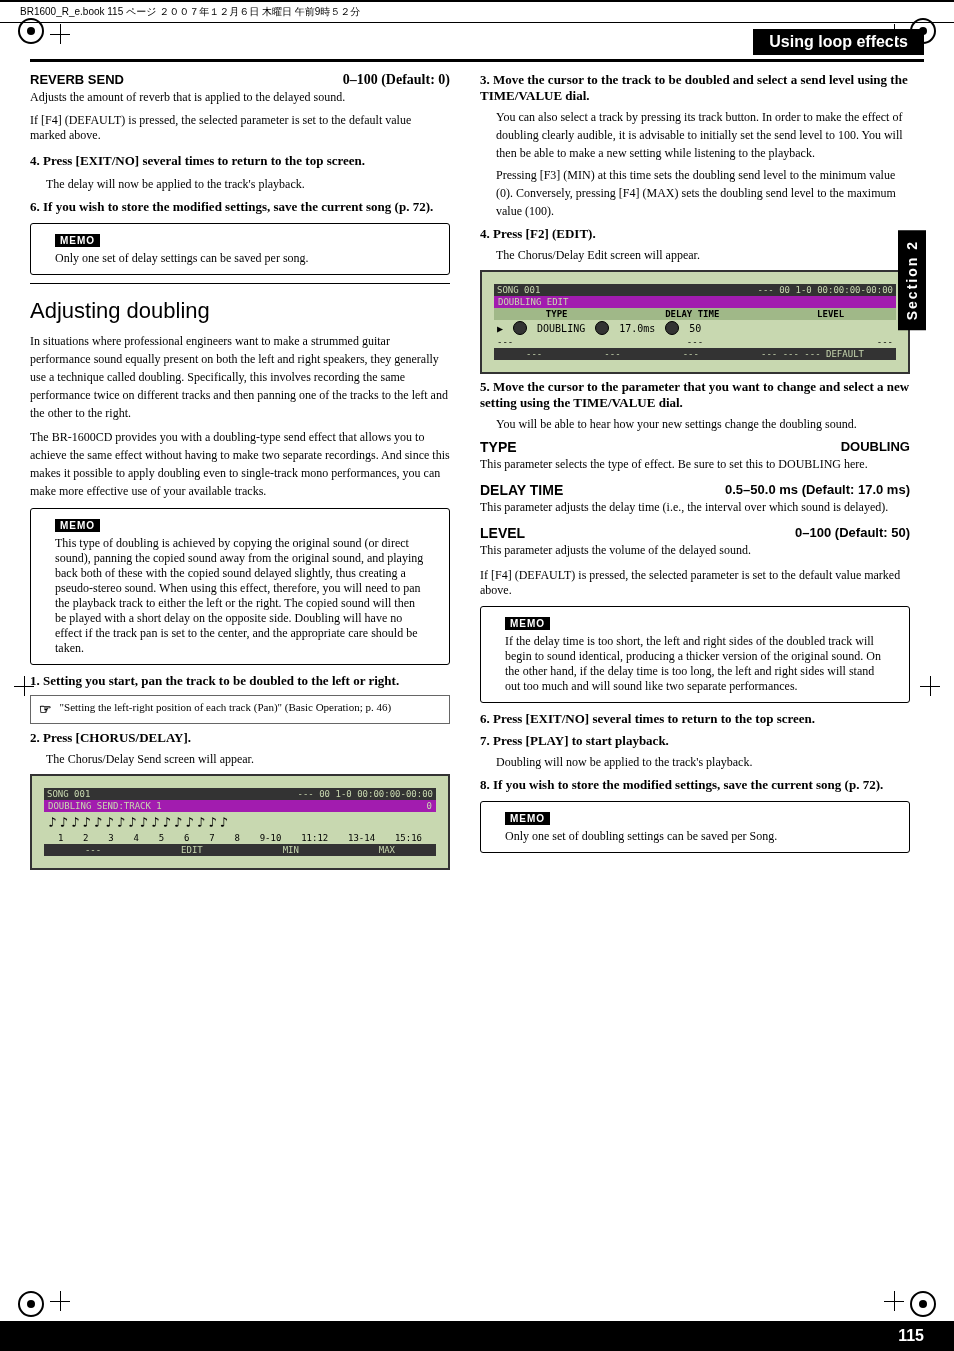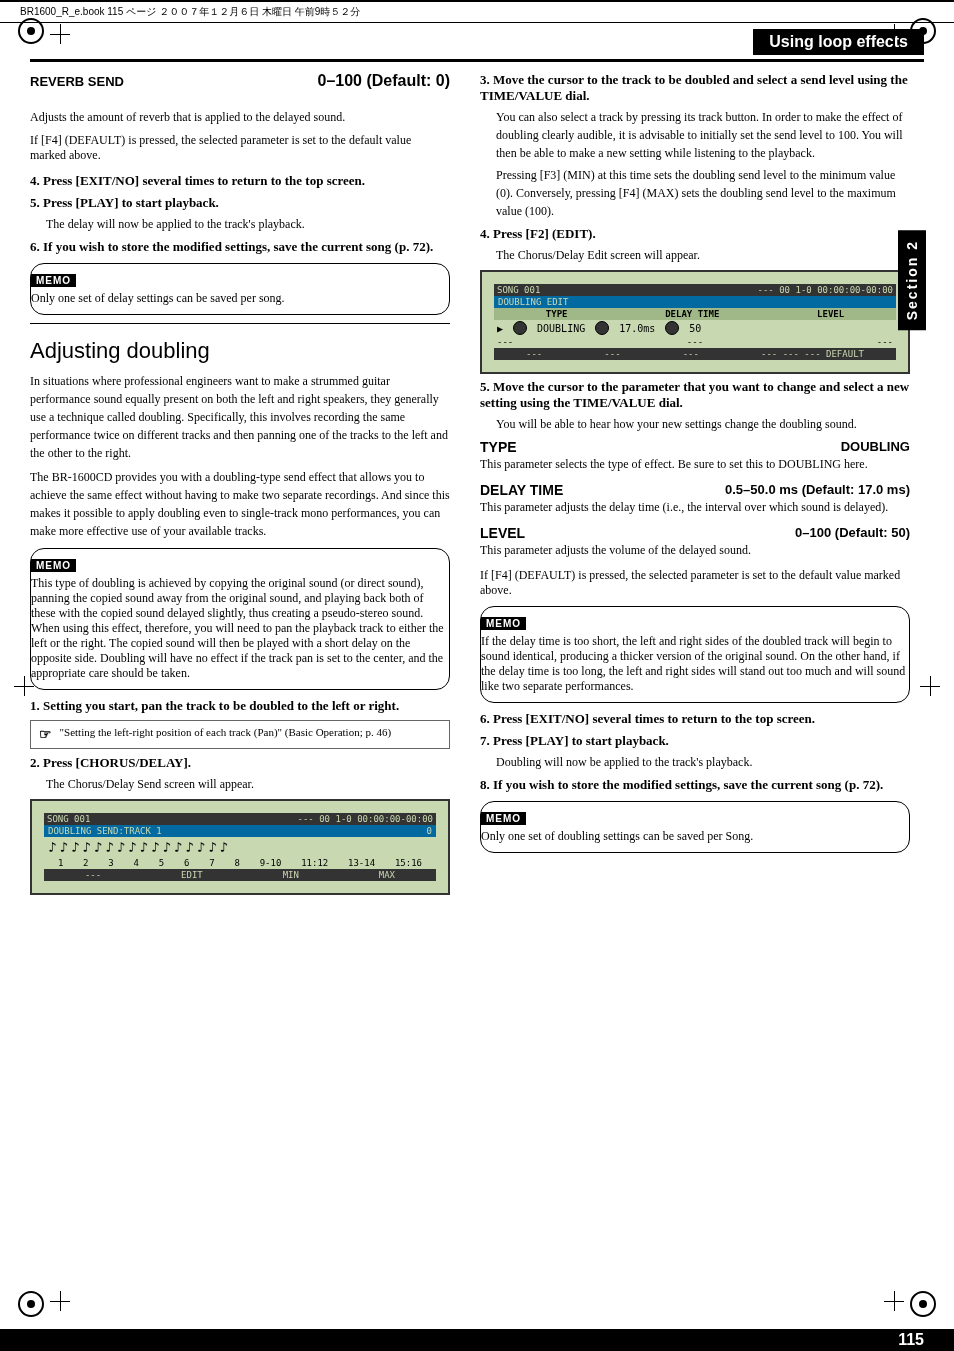--- a/index.html
+++ b/index.html
@@ -84,51 +84,51 @@
       padding: 10px 6px;
       text-align: center;
       letter-spacing: 2px;
     }
 
     
     .param-heading {
       display: flex;
       justify-content: space-between;
       align-items: baseline;
-      margin-bottom: 20px;
+      margin-bottom: 2px;
     }
 
     .param-name {
       font-family: sans-serif;
       font-weight: bold;
       font-size: 13px;
     }
 
     .param-value {
-      font-family: Liberation Sans, sans-serif;
-      font-weight: bold;
-      font-size: 16px;
+      font-family: Liberation Serif, serif;
+      font-weight: bold;
+      font-size: 14px;
     }
 
     .param-desc {
       font-size: 12px;
       margin-bottom: 8px;
     }
 
     
     .step {
       margin-bottom: 6px;
     }
 
     
     .memo-box {
       border: 1px solid #000;
-      padding: 8px 0;
+      padding: 8px 24px;
       margin: 8px 0;
-      border-radius: 14px;
+      border-radius: 3px;
     }
 
     .memo-label {
       font-family: sans-serif;
       font-weight: bold;
       font-size: 10px;
       background: #000;
       color: #fff;
       padding: 1px 5px;
       display: inline-block;
@@ -193,21 +193,21 @@
       font-weight: bold;
       font-size: 13px;
     }
 
     
     .bottom-bar {
       position: absolute;
       bottom: 0;
       left: 0;
       right: 0;
-      height: 22px;
+      height: 30px;
       background: #000;
       display: flex;
       align-items: center;
       justify-content: flex-end;
       padding-right: 30px;
     }
 
     .page-number {
       color: #fff;
       font-family: sans-serif;
@@ -265,21 +265,21 @@
     .screen-table-header {
       background: #333;
       color: #c8d8b0;
       display: flex;
       font-size: 9px;
       padding: 1px 3px;
       justify-content: space-between;
     }
 
     .screen-table-subheader {
-      background: #0369a1;
+      background: #a21caf;
       color: #c8d8b0;
       font-size: 9px;
       padding: 1px 4px;
     }
 
     .screen-table-cols {
       display: flex;
       justify-content: space-around;
       background: #a0b888;
       font-size: 9px;
@@ -362,21 +362,20 @@
       </div>
       <div class="param-desc">Adjusts the amount of reverb that is applied to the delayed sound.</div>
       <div class="param-desc">If [F4] (DEFAULT) is pressed, the selected parameter is set to the default value marked above.</div>
     </div>
 
     <div class="step">
       <div class="step-inline"><span>4.</span>&nbsp;<span>Press [EXIT/NO] several times to return to the top screen.</span></div>
     </div>
 
     <div class="step">
-      <div class="step-inline"><span>5.</span>&nbsp;<span>Press [PLAY] to start playback.</span></div>
       <div class="indented-text">The delay will now be applied to the track's playback.</div>
     </div>
 
     <div class="step">
       <div class="step-inline"><span>6.</span>&nbsp;<span>If you wish to store the modified settings, save the current song (p. 72).</span></div>
     </div>
 
     <div class="memo-box">
       <div class="memo-label">MEMO</div>
       <div class="memo-text">Only one set of delay settings can be saved per song.</div>

